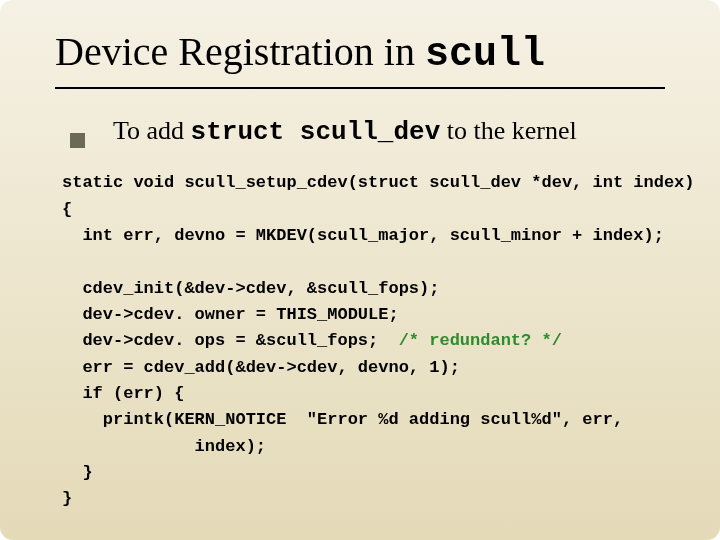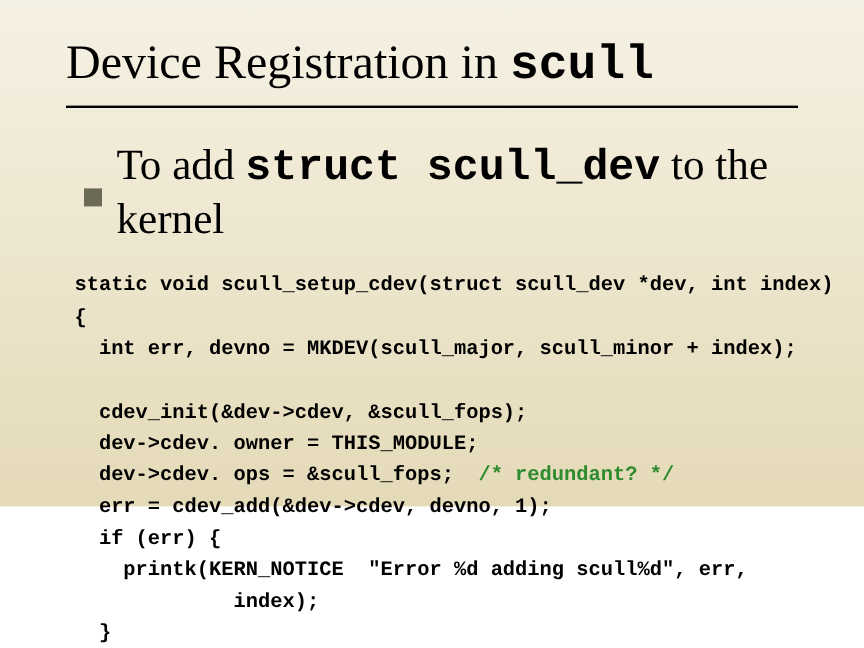--- a/index.html
+++ b/index.html
@@ -5,26 +5,27 @@
   html, body {
     margin: 0;
     padding: 0;
     width: 720px;
     height: 540px;
     background: #ffffff;
     overflow: hidden;
   }
   .slide {
     width: 720px;
-    height: 422px;
+    height: 540px;
     background: linear-gradient(to bottom, #f5f1e4 0%, #eee7d0 45%, #e4dab8 100%);
     position: relative;
     font-family: "Times New Roman", Times, serif;
     color: #000;
     box-sizing: border-box;
+    border-radius: 13px;
   }
   .title-wrap {
     padding: 30px 55px 0 55px;
   }
   .title {
     font-size: 40px;
     font-weight: 400;
     line-height: 1.1;
   }
   .title .mono {
@@ -34,23 +35,23 @@
   .rule {
     margin: 10px 55px 0 55px;
     height: 2px;
     background: #000;
   }
   .body {
     padding: 26px 55px 0 70px;
   }
   .bullet-row {
     display: flex;
-    align-items: center;
-    gap: 12px;
-    font-size: 36px;
+    align-items: flex-end;
+    gap: 28px;
+    font-size: 26px;
     line-height: 1.2;
     margin-bottom: 22px;
   }
   .bullet-icon {
     width: 15px;
     height: 15px;
     background: #6b6b55;
     flex: 0 0 15px;
     margin-top: 8px;
   }

